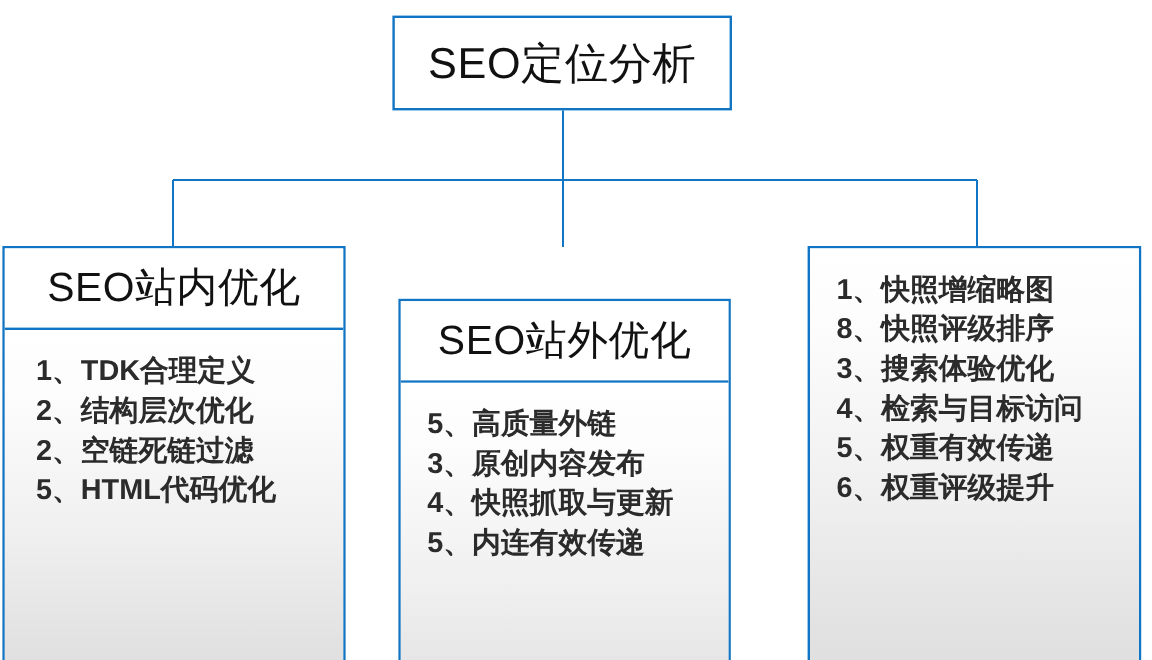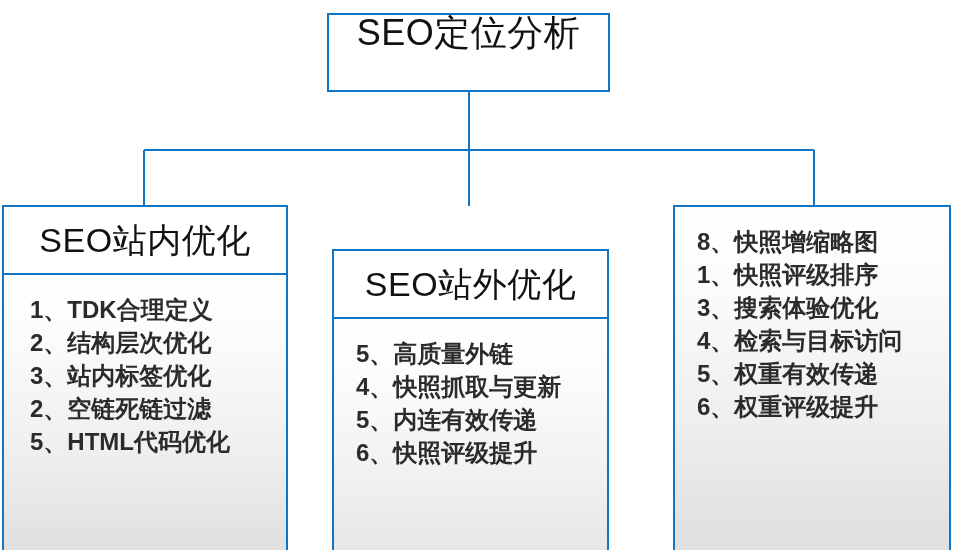--- a/index.html
+++ b/index.html
@@ -38,21 +38,21 @@
   .node-root {
     position: absolute;
     left: 327px;
     top: 13px;
     width: 283px;
     height: 79px;
     box-sizing: border-box;
     border: 2px solid #1275c4;
     background: #ffffff;
     display: flex;
-    align-items: flex-start;
+    align-items: center;
     justify-content: center;
   }
   .node-root .root-title {
     font-size: 36px;
     line-height: 1;
     letter-spacing: 0.5px;
     color: #111111;
     white-space: nowrap;
   }
 
@@ -137,46 +137,45 @@
   </div>
 
   <div class="node-branch col-1">
     <div class="branch-header">
       <span class="branch-title">SEO站内优化</span>
     </div>
     <div class="branch-body">
       <ul class="item-list">
         <li>1、TDK合理定义</li>
         <li>2、结构层次优化</li>
-        <li>3、站内标签优化</li>
         <li>2、空链死链过滤</li>
         <li>5、HTML代码优化</li>
       </ul>
     </div>
   </div>
 
   <div class="node-branch col-2">
     <div class="branch-header">
       <span class="branch-title">SEO站外优化</span>
     </div>
     <div class="branch-body">
       <ul class="item-list">
         <li>5、高质量外链</li>
+        <li>3、原创内容发布</li>
         <li>4、快照抓取与更新</li>
         <li>5、内连有效传递</li>
-        <li>6、快照评级提升</li>
       </ul>
     </div>
   </div>
 
   <div class="node-branch col-3">
     <div class="branch-body">
       <ul class="item-list">
-        <li>8、快照增缩略图</li>
-        <li>1、快照评级排序</li>
+        <li>1、快照增缩略图</li>
+        <li>8、快照评级排序</li>
         <li>3、搜索体验优化</li>
         <li>4、检索与目标访问</li>
         <li>5、权重有效传递</li>
         <li>6、权重评级提升</li>
       </ul>
     </div>
   </div>
 
 </div>
 

